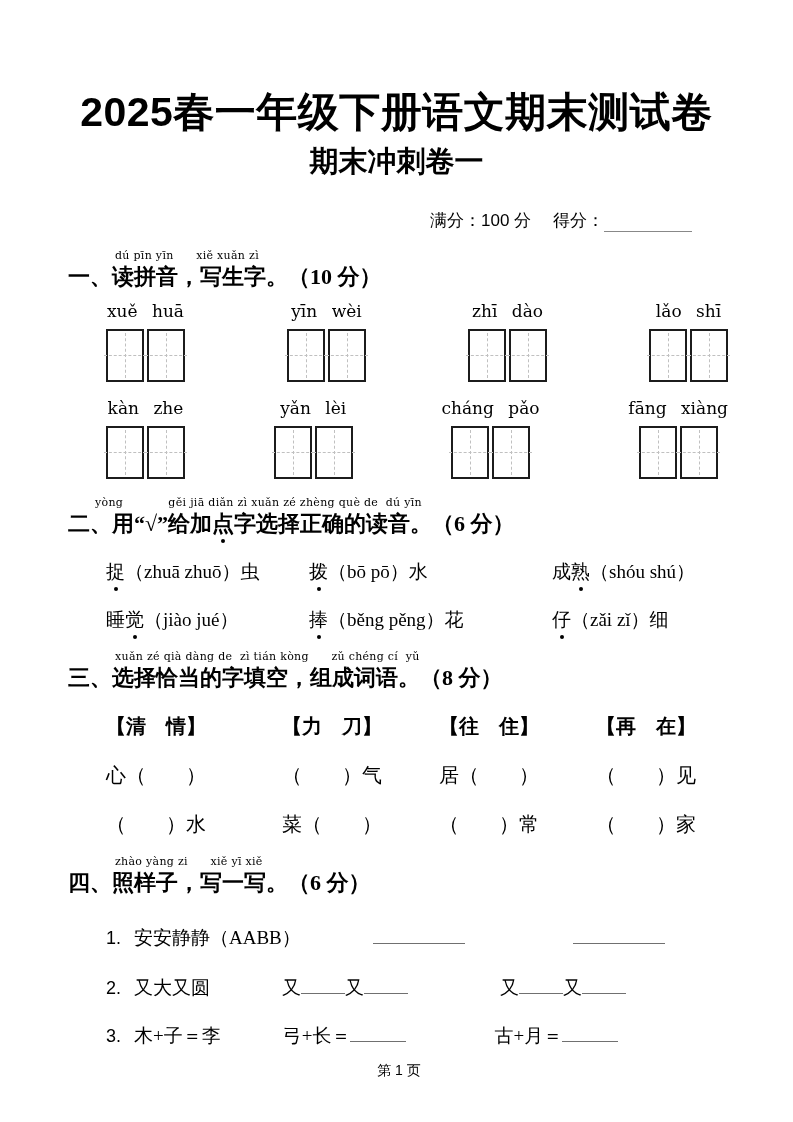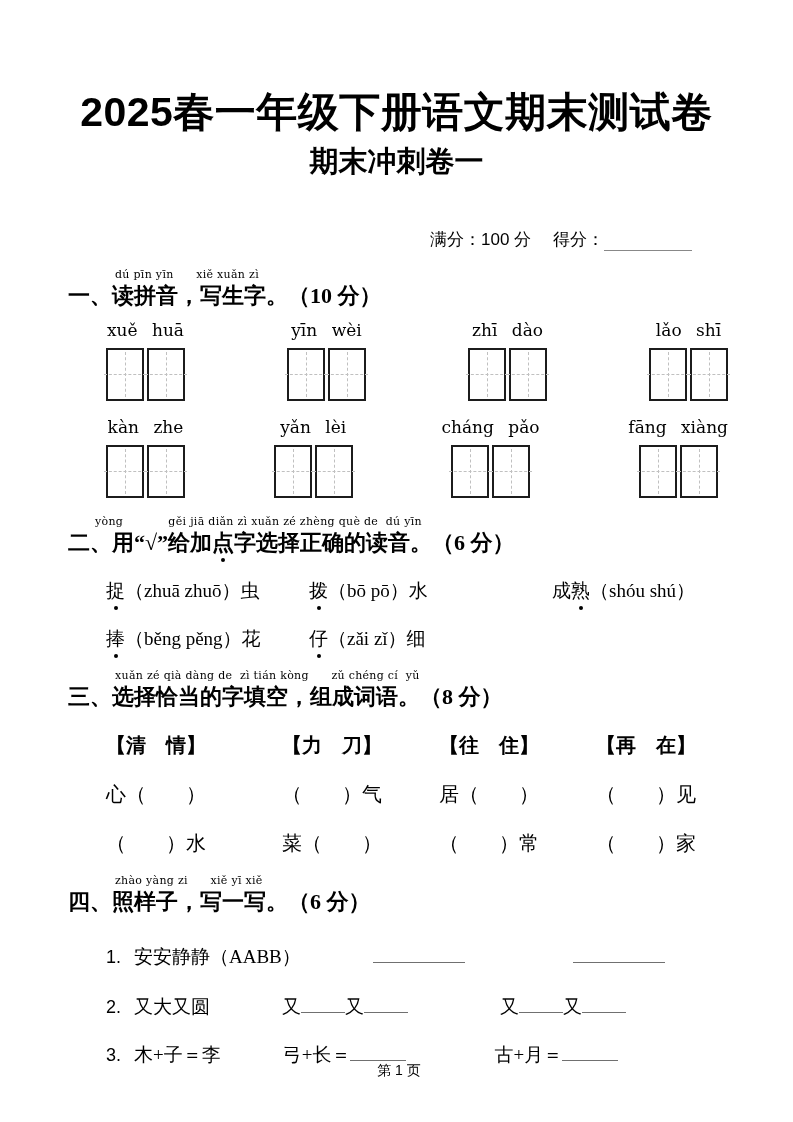--- a/index.html
+++ b/index.html
@@ -12,21 +12,21 @@
   .title {
     font-family:"Liberation Sans", sans-serif;
     font-size:41px; font-weight:bold; text-align:center; line-height:1.2;
     letter-spacing:0.5px;
   }
   .subtitle {
     font-family:"Liberation Sans", sans-serif;
     font-size:29px; font-weight:bold; text-align:center; margin-top:5px;
   }
   .score-row {
-    margin-top:46px; padding-left:362px;
+    margin-top:27px; padding-left:362px;
     font-family:"Liberation Sans", sans-serif; font-size:17px;
     display:flex; align-items:flex-end; white-space:nowrap;
   }
   .score-gap { display:inline-block; width:22px; }
   .score-line {
     display:inline-block; width:88px; height:14px;
     border-bottom:1.5px solid #888;
   }
   .section { margin-top:16px; }
   .sec-pinyin {
@@ -192,20 +192,21 @@
   <div class="section sec2">
     <div class="sec-pinyin">yòng　　　　gěi jiā diǎn zì xuǎn zé zhèng què de  dú yīn</div>
     <div class="sec-heading"><span>二、用“√”给加</span><span class="dotted">点</span><span>字选择正确的读音。（6 分）</span></div>
 
     <div class="s2-row">
       <span class="cell"><span></span><span class="dotted">捉</span><span>（zhuā zhuō）虫</span></span>
       <span class="cell"><span></span><span class="dotted">拨</span><span>（bō pō）水</span></span>
       <span class="cell"><span>成</span><span class="dotted">熟</span><span>（shóu shú）</span></span>
     </div>
     <div class="s2-row">
+      <span class="cell"><span>睡</span><span class="dotted">觉</span><span>（jiào jué）</span></span>
       <span class="cell"><span></span><span class="dotted">捧</span><span>（běng pěng）花</span></span>
       <span class="cell"><span></span><span class="dotted">仔</span><span>（zǎi zǐ）细</span></span>
     </div>
   </div>
 
   <div class="section sec3">
     <div class="sec-pinyin">xuǎn zé qià dàng de  zì tián kòng　　zǔ chéng cí  yǔ</div>
     <div class="sec-heading">三、选择恰当的字填空，组成词语。（8 分）</div>
 
     <div class="s3-grid choices">

